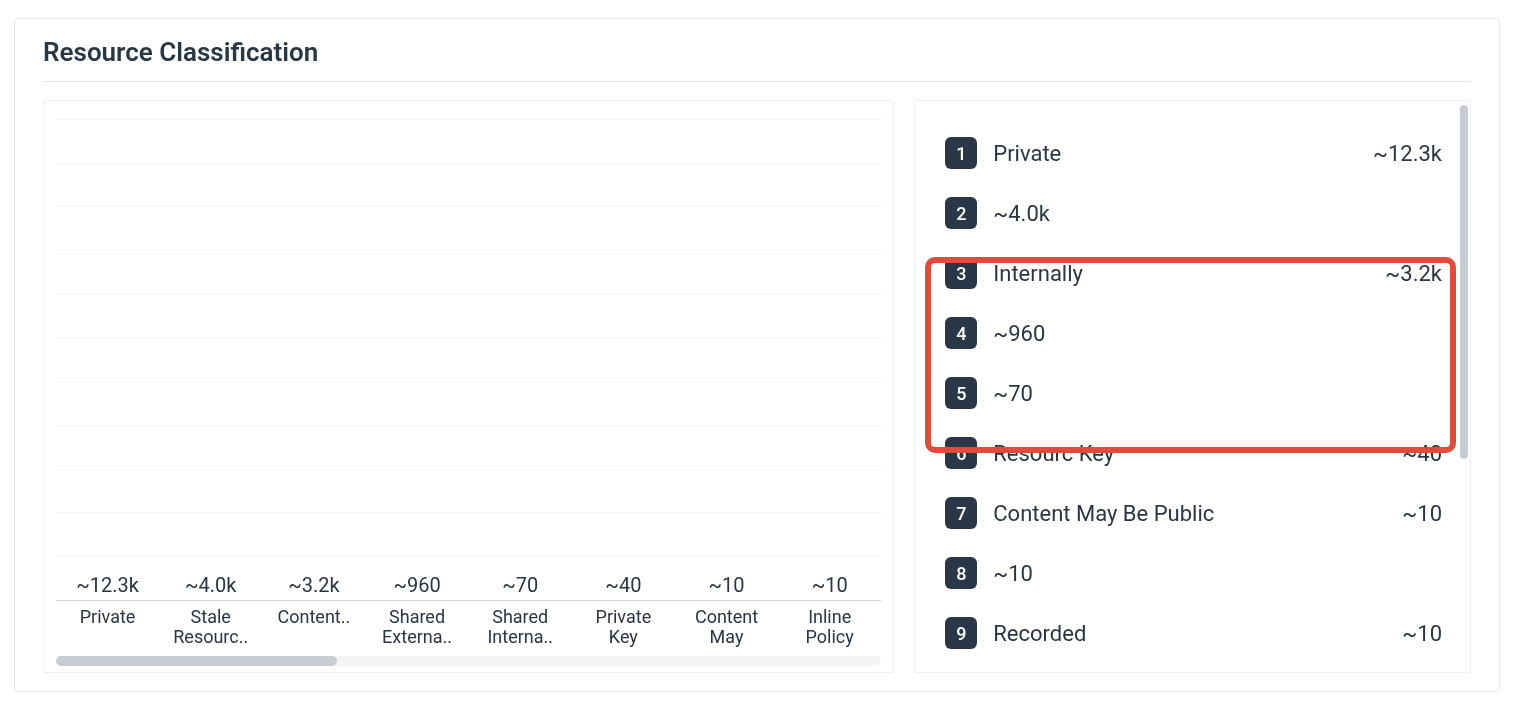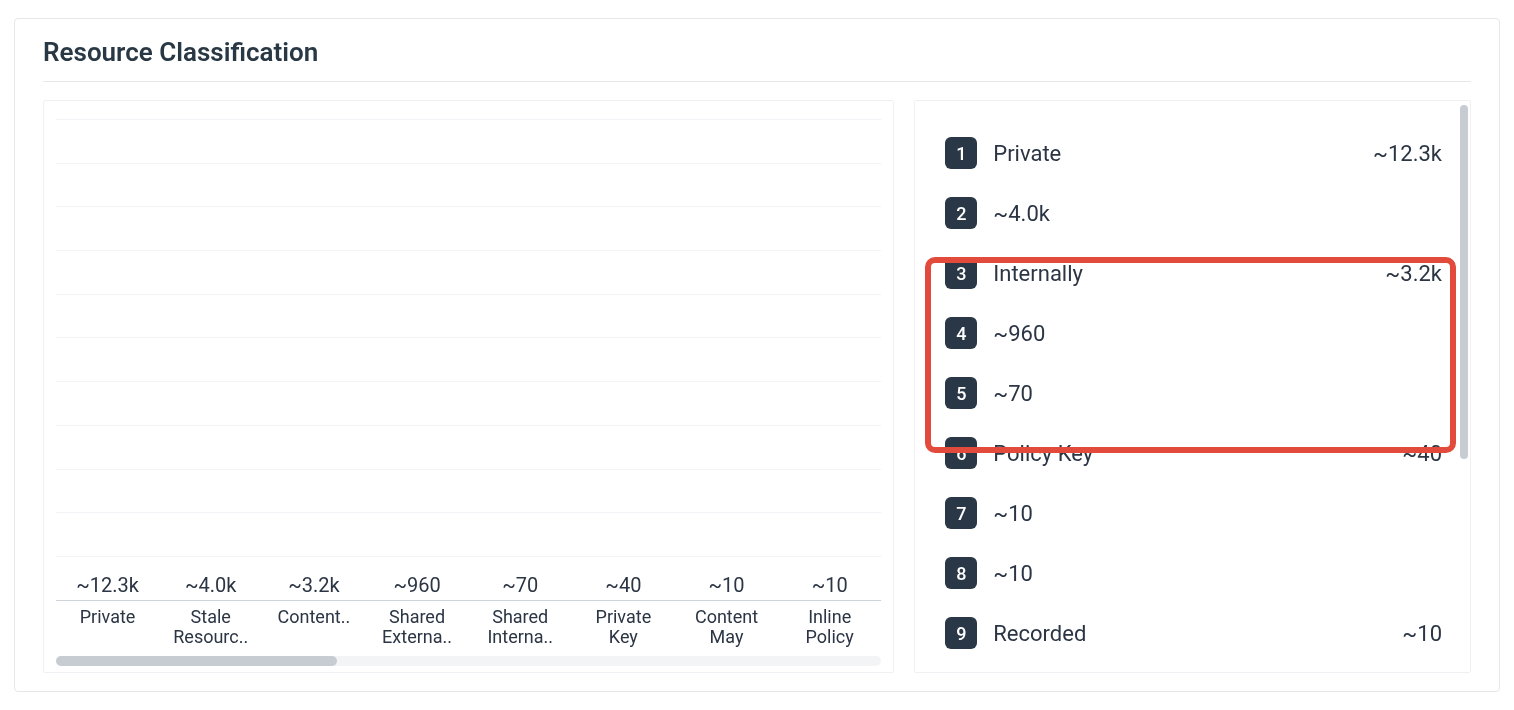--- a/index.html
+++ b/index.html
@@ -277,25 +277,26 @@
             <div class="list-item">
               <div class="badge">4</div>
               <div class="li-value">~960</div>
             </div>
             <div class="list-item">
               <div class="badge">5</div>
               <div class="li-value">~70</div>
             </div>
             <div class="list-item">
               <div class="badge">6</div>
-              <div class="li-label">Policy Key</div>
+              <div class="li-label">Resourc Key</div>
               <div class="li-value">~40</div>
             </div>
             <div class="list-item">
               <div class="badge">7</div>
+              <div class="li-label">Content May Be Public</div>
               <div class="li-value">~10</div>
             </div>
             <div class="list-item">
               <div class="badge">8</div>
               <div class="li-value">~10</div>
             </div>
             <div class="list-item">
               <div class="badge">9</div>
               <div class="li-label">Recorded</div>
               <div class="li-value">~10</div>

